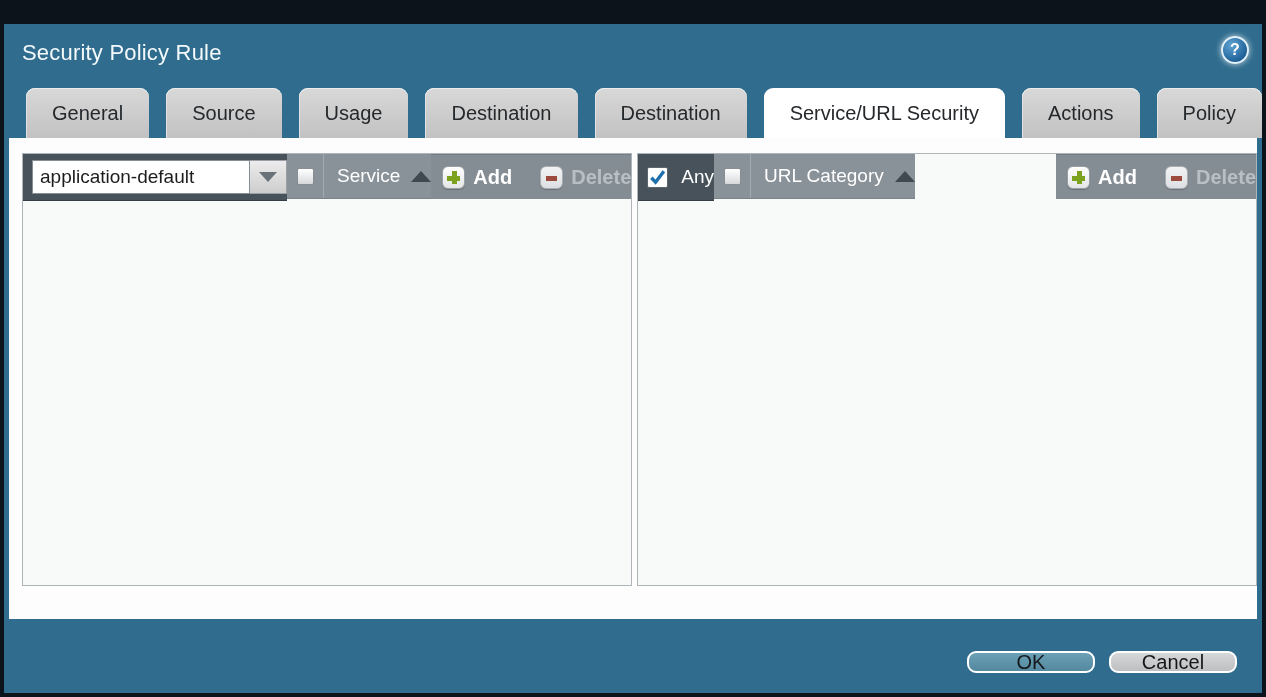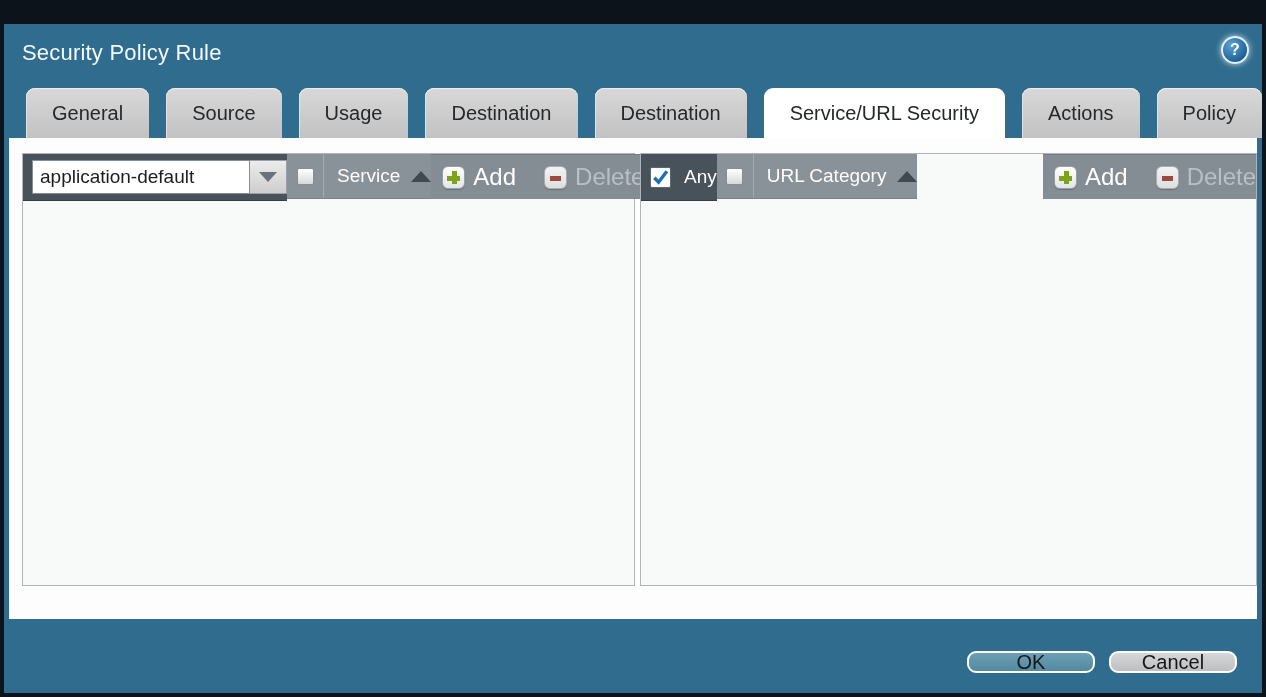--- a/index.html
+++ b/index.html
@@ -117,21 +117,21 @@
   .sq-icon.plus::before {
     content:""; position:absolute; left:4px; right:4px; top:9px; height:5px; background:#7da21e;
   }
   .sq-icon.plus::after {
     content:""; position:absolute; top:4px; bottom:4px; left:9px; width:5px; background:#7da21e;
   }
   .sq-icon.minus { background:linear-gradient(#f2f3f4,#dcdfe1); border-color:#a8aeb3; }
   .sq-icon.minus::before {
     content:""; position:absolute; left:5px; right:5px; top:9px; height:5px; background:#9c4a3d;
   }
-  .action-label { font-size:24px; color:#ffffff; }
+  .action-label { font-size:20px; color:#ffffff;font-weight:bold; }
   .action.disabled .action-label { color:#b9c0c5; }
   .any-label { color:#ffffff; font-size:19px; margin-left:13px; }
   
   .bottom-bar {
     flex:1 1 auto;
     display:flex; justify-content:flex-end; align-items:flex-start;
     gap:14px; padding:32px 25px 0 0;
   }
   .btn {
     width:128px; height:22px; border-radius:9px;

